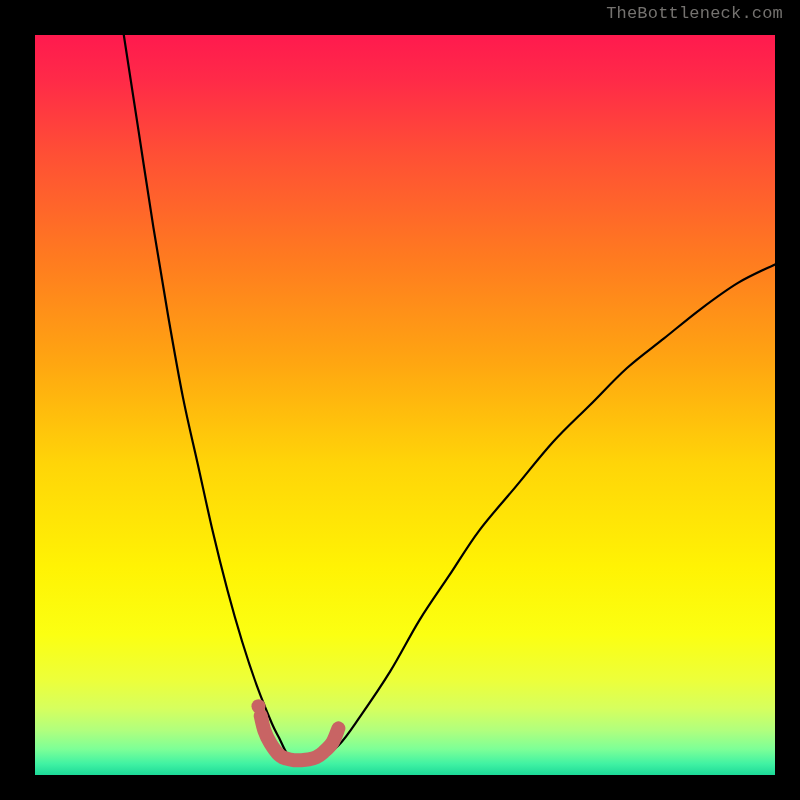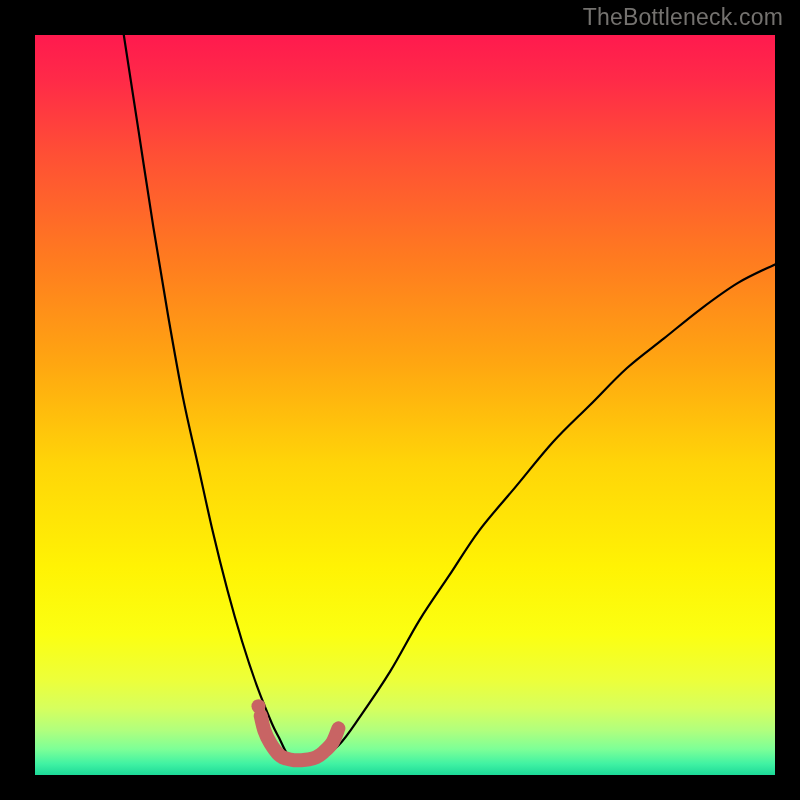--- a/index.html
+++ b/index.html
@@ -7,23 +7,24 @@
     padding: 0;
     width: 800px;
     height: 800px;
     background: #000;
     overflow: hidden;
     font-family: Arial, Helvetica, sans-serif;
   }
   .watermark {
     position: absolute;
     color: #74726f;
-    font-size: 23px;
+    font-size: 17px;
     font-weight: 500;
     letter-spacing: 0.2px;
+    font-family: Liberation Mono, monospace;
   }
   svg {
     position: absolute;
     left: 0;
     top: 0;
   }
   .curve {
     fill: none;
     stroke: #000;
     stroke-width: 2.2;

